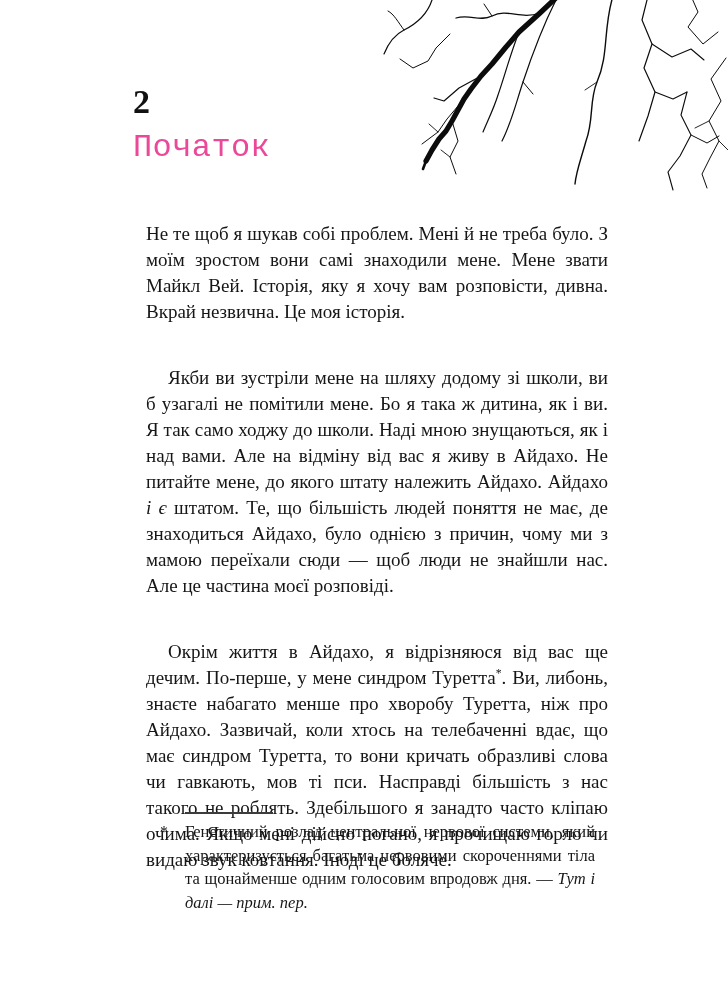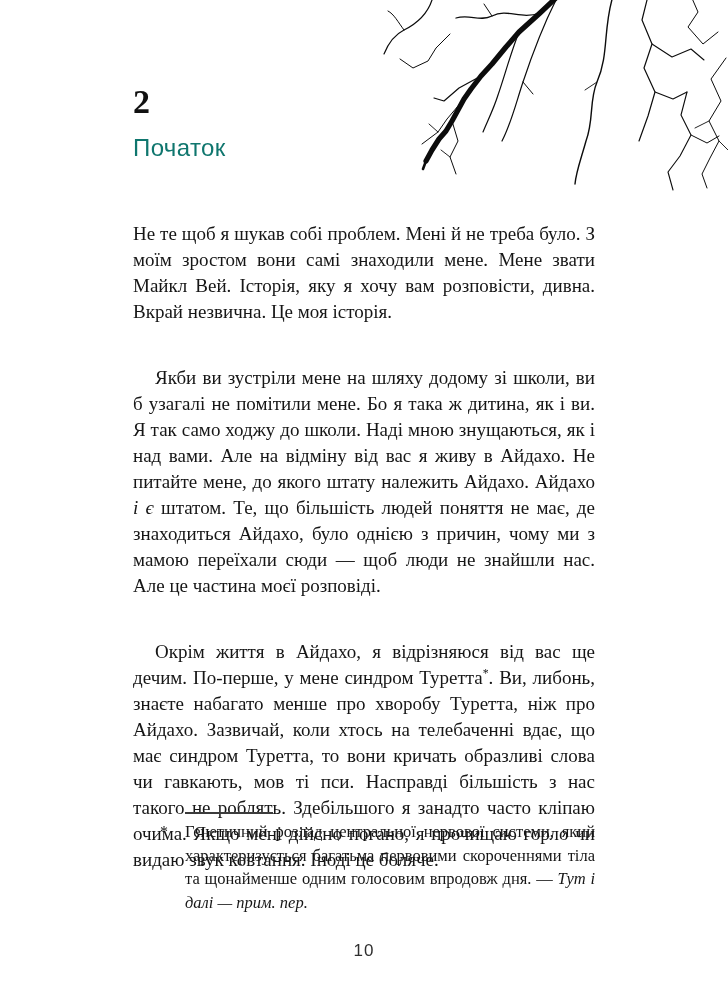--- a/index.html
+++ b/index.html
@@ -13,27 +13,27 @@
   .lightning{position:absolute;left:380px;top:0;width:348px;height:200px;}
 
   
   .chapter-number{
     position:absolute;left:133px;top:84px;
     font-family:"Liberation Serif", serif;font-weight:bold;
     font-size:34px;line-height:36px;color:#111111;
   }
   .chapter-title{
     position:absolute;left:133px;top:134px;
-    font-family:Liberation Sans, sans-serif;font-weight:normal;
-    font-size:24px;line-height:28px;color:#0f766e;letter-spacing:0.4px;
+    font-family:Liberation Mono, monospace;font-weight:normal;
+    font-size:32px;line-height:28px;color:#ec4899;letter-spacing:0.4px;
   }
 
   
   .body-text{
-    position:absolute;left:133px;top:221px;width:462px;
+    position:absolute;left:146px;top:221px;width:462px;
     font-size:19px;line-height:26px;text-align:justify;
     hyphens:auto;-webkit-hyphens:auto;
   }
   .body-text p{margin:0;}
   .body-text p.indent{text-indent:22px;margin-top:40px;}
   .it{font-style:italic;}
   .sup{font-size:0.62em;vertical-align:super;line-height:0;}
 
   
   .footnote{
@@ -103,15 +103,14 @@
     </div>
 
   <div class="footnote">
     <div class="fn-rule"></div>
     <div class="fn-body">
       <span class="fn-marker">*</span>
       <span><span>Генетичний розлад центральної нервової системи, який характеризується багатьма нервовими скороченнями тіла та щонайменше одним голосовим впродовж дня. — </span><span class="it">Тут і далі — прим. пер.</span></span>
     </div>
   </div>
 
-  <div class="page-number">10</div>
 
 </div>
 
 </body></html>

